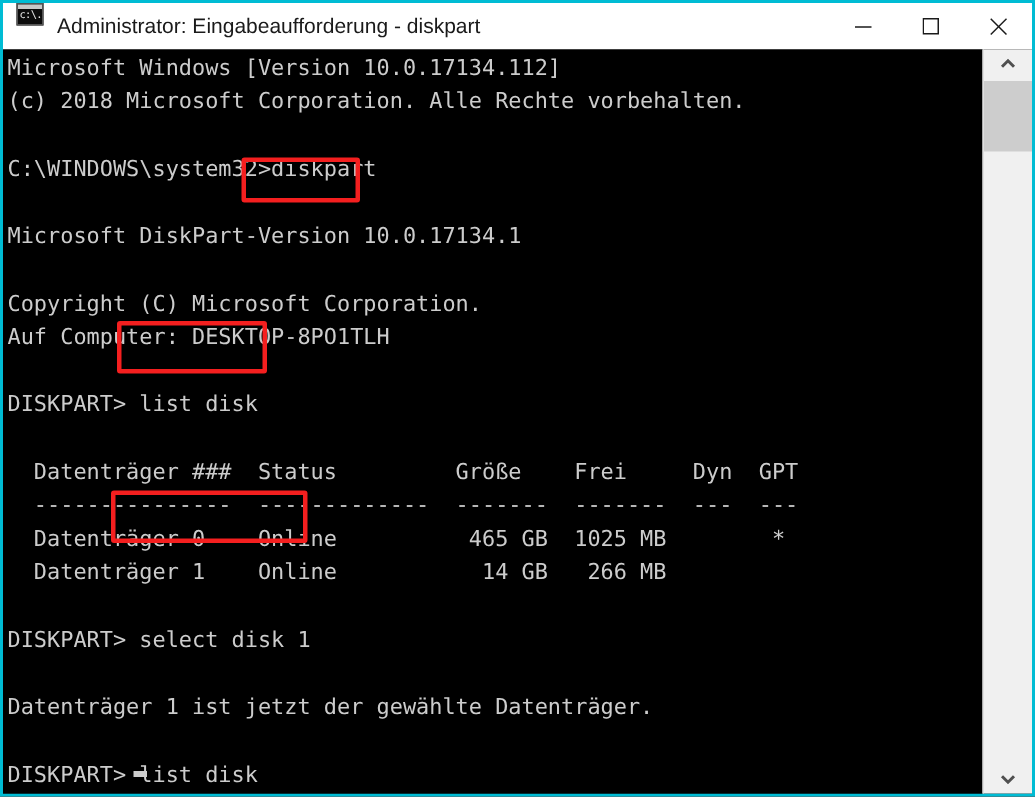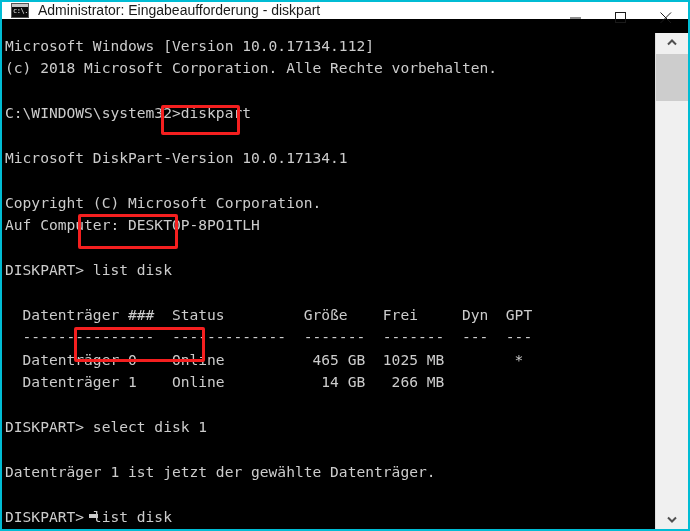--- a/index.html
+++ b/index.html
@@ -23,24 +23,23 @@
     box-sizing: border-box;
     border: 2px solid #00bcd4;
     background: #000000;
   }
 
   
   #titlebar {
     position: absolute;
     left: 0; top: 0;
     right: 0;
-    height: 17px;
+    height: 31px;
     background: #ffffff;
     display: flex;
-    align-items: center;
   }
   #title-icon {
     width: 18px;
     height: 15px;
     margin-left: 9px;
     margin-right: 9px;
     background: #0c0c0c;
     border: 1px solid #555;
     box-sizing: border-box;
     position: relative;

